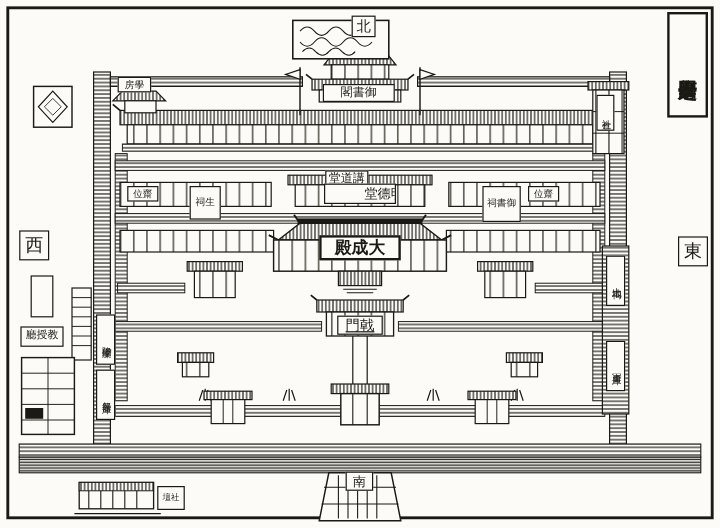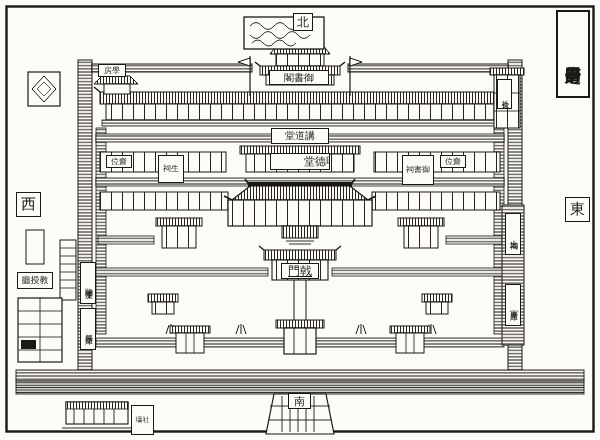--- a/index.html
+++ b/index.html
@@ -152,32 +152,33 @@
   </svg>
 
   <div class="plaque vert heavy" style="left:556px;top:10px;width:34px;height:88px;font-size:16px;">府學之圖</div>
 
   <div class="plaque" style="left:293px;top:13px;width:20px;height:18px;font-size:12px;">北</div>
   <div class="plaque" style="left:288px;top:393px;width:23px;height:16px;font-size:11px;">南</div>
   <div class="plaque" style="left:565px;top:197px;width:25px;height:25px;font-size:15px;">東</div>
   <div class="plaque" style="left:16px;top:192px;width:25px;height:25px;font-size:15px;">西</div>
 
   <div class="plaque rtl" style="left:269px;top:70px;width:60px;height:15px;font-size:10px;">御書閣</div>
-  <div class="plaque rtl" style="left:271px;top:128px;width:58px;height:16px;font-size:10px;">講道堂</div>
+  <div class="plaque rtl" style="left:271px;top:142px;width:36px;height:16px;font-size:10px;">講道堂</div>
   <div class="plaque rtl" style="left:270px;top:153px;width:60px;height:17px;font-size:11px;padding-left:41px;">明德堂</div>
+  <div class="plaque rtl heavy" style="left:266px;top:196px;width:68px;height:21px;font-size:14px;">大成殿</div>
   <div class="plaque rtl" style="left:281px;top:263px;width:38px;height:16px;font-size:12px;text-decoration:underline;">戟門</div>
 
   <div class="plaque rtl" style="left:106px;top:155px;width:26px;height:13px;font-size:8px;">齋位</div>
   <div class="plaque rtl" style="left:158px;top:155px;width:26px;height:28px;font-size:8px;">生祠</div>
   <div class="plaque rtl" style="left:402px;top:155px;width:32px;height:30px;font-size:8px;">御書祠</div>
   <div class="plaque rtl" style="left:440px;top:155px;width:26px;height:13px;font-size:8px;">齋位</div>
 
   <div class="plaque rtl" style="left:98px;top:64px;width:28px;height:13px;font-size:8px;text-align:right;">學房</div>
   <div class="plaque rtl" style="left:17px;top:272px;width:36px;height:17px;font-size:9px;">教授廳</div>
-  <div class="plaque rtl" style="left:131px;top:405px;width:23px;height:30px;font-size:7px;">社壇</div>
+  <div class="plaque rtl" style="left:131px;top:405px;width:23px;height:20px;font-size:7px;">社壇</div>
 
   <div class="plaque vert" style="left:80px;top:262px;width:16px;height:42px;font-size:8px;">贍學廩</div>
   <div class="plaque vert" style="left:80px;top:308px;width:16px;height:42px;font-size:8px;">祭器庫</div>
   <div class="plaque vert" style="left:497px;top:79px;width:15px;height:30px;font-size:8px;">社倉</div>
   <div class="plaque vert" style="left:505px;top:213px;width:16px;height:42px;font-size:8px;">土地祠</div>
   <div class="plaque vert" style="left:505px;top:284px;width:16px;height:42px;font-size:8px;">軍資庫</div>
 
 </div>
 
 </body></html>

